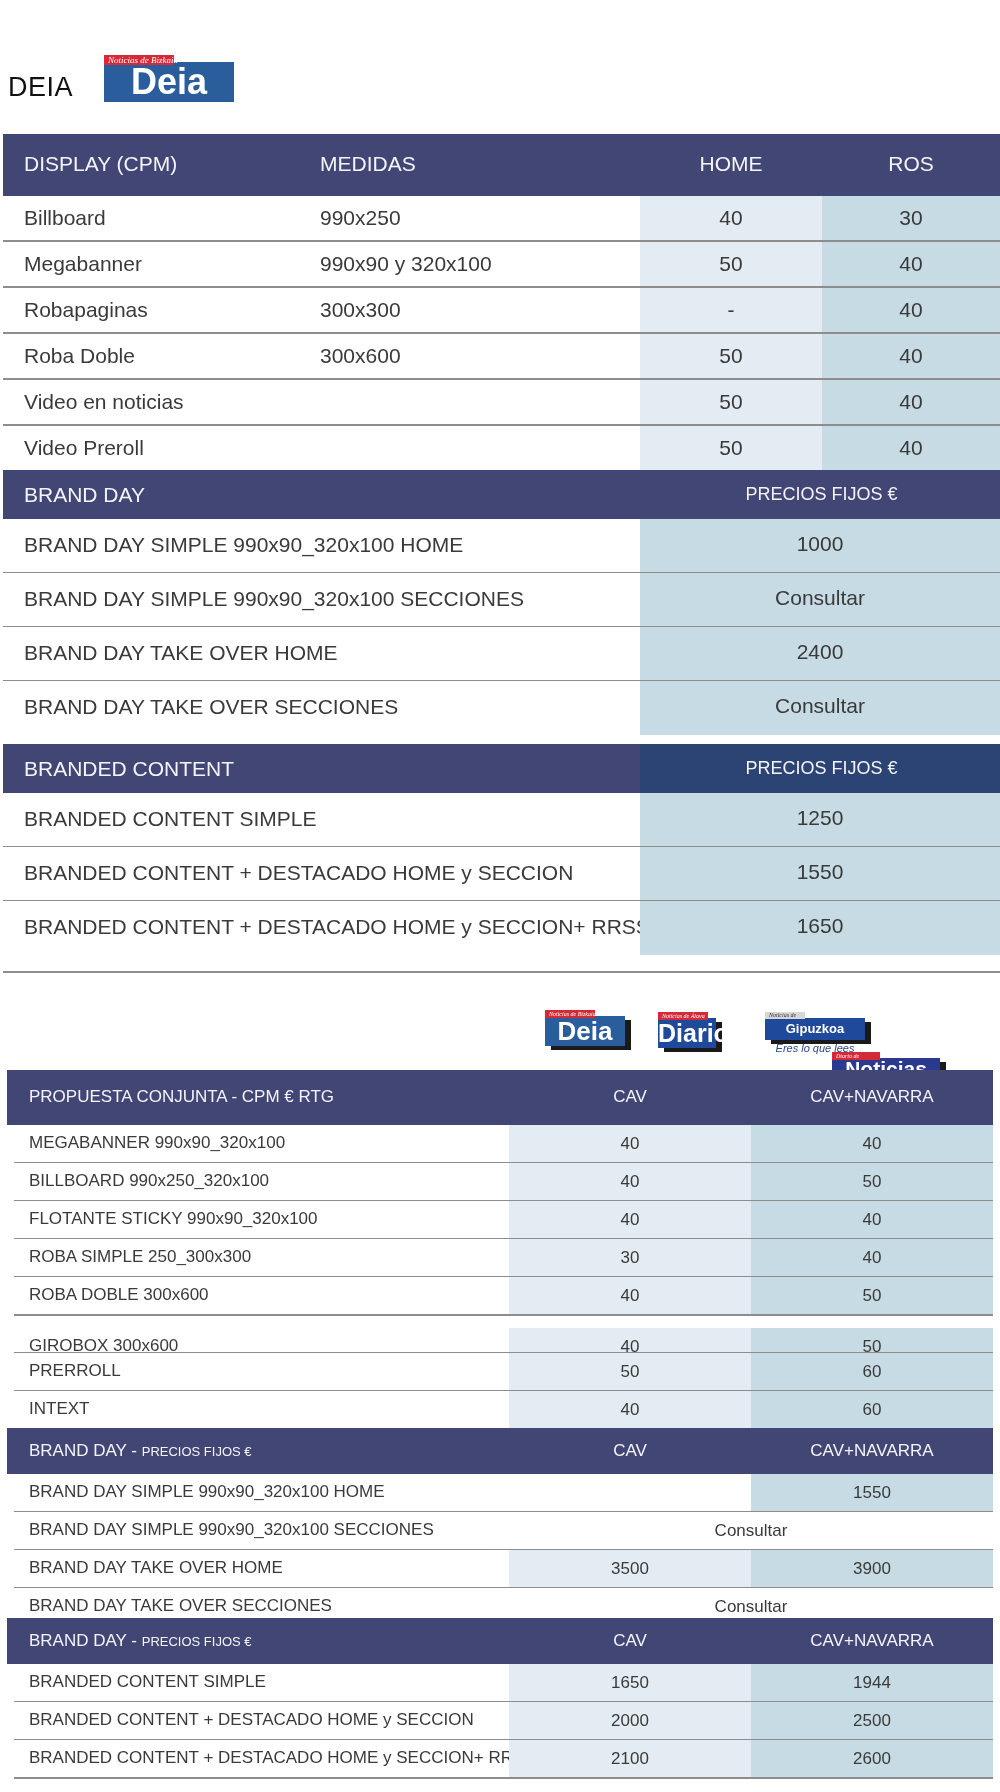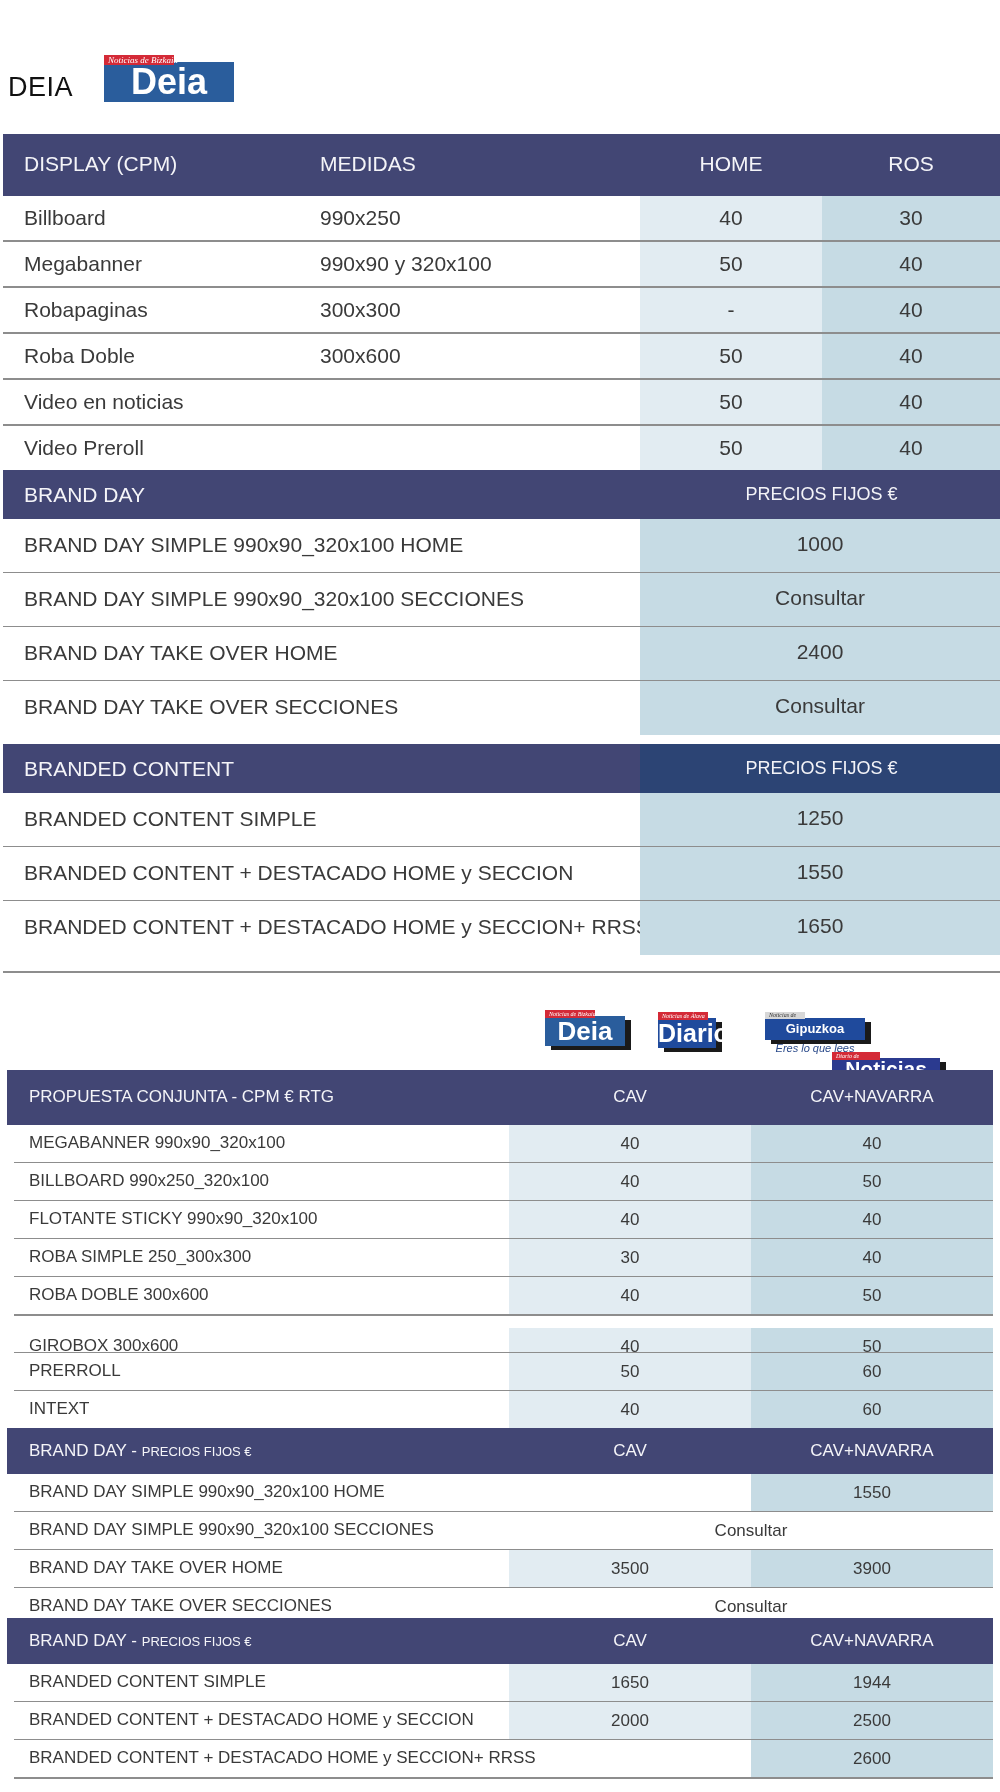--- a/index.html
+++ b/index.html
@@ -395,18 +395,21 @@
       <div class="cell c1 cav">
         <span style="position:static">2000</span>
       </div>
       <div class="cell c2 nav">
         <span style="position:static">2500</span>
       </div>
     </div>
     <div class="line" style="left: 14px; width: 979px; top: 1739px;"></div>
     <div class="row rB" style="top: 1740px; height: 38px;">
       <span class="name">BRANDED CONTENT + DESTACADO HOME y SECCION+ RRSS</span>
+      <div class="cell c1 cav">
+        <span style="position:static">2100</span>
+      </div>
       <div class="cell c2 nav">
         <span style="position:static">2600</span>
       </div>
     </div>
     <div class="line" style="left: 14px; width: 979px; top: 1777px;"></div>
   </div>
 
 </body></html>

